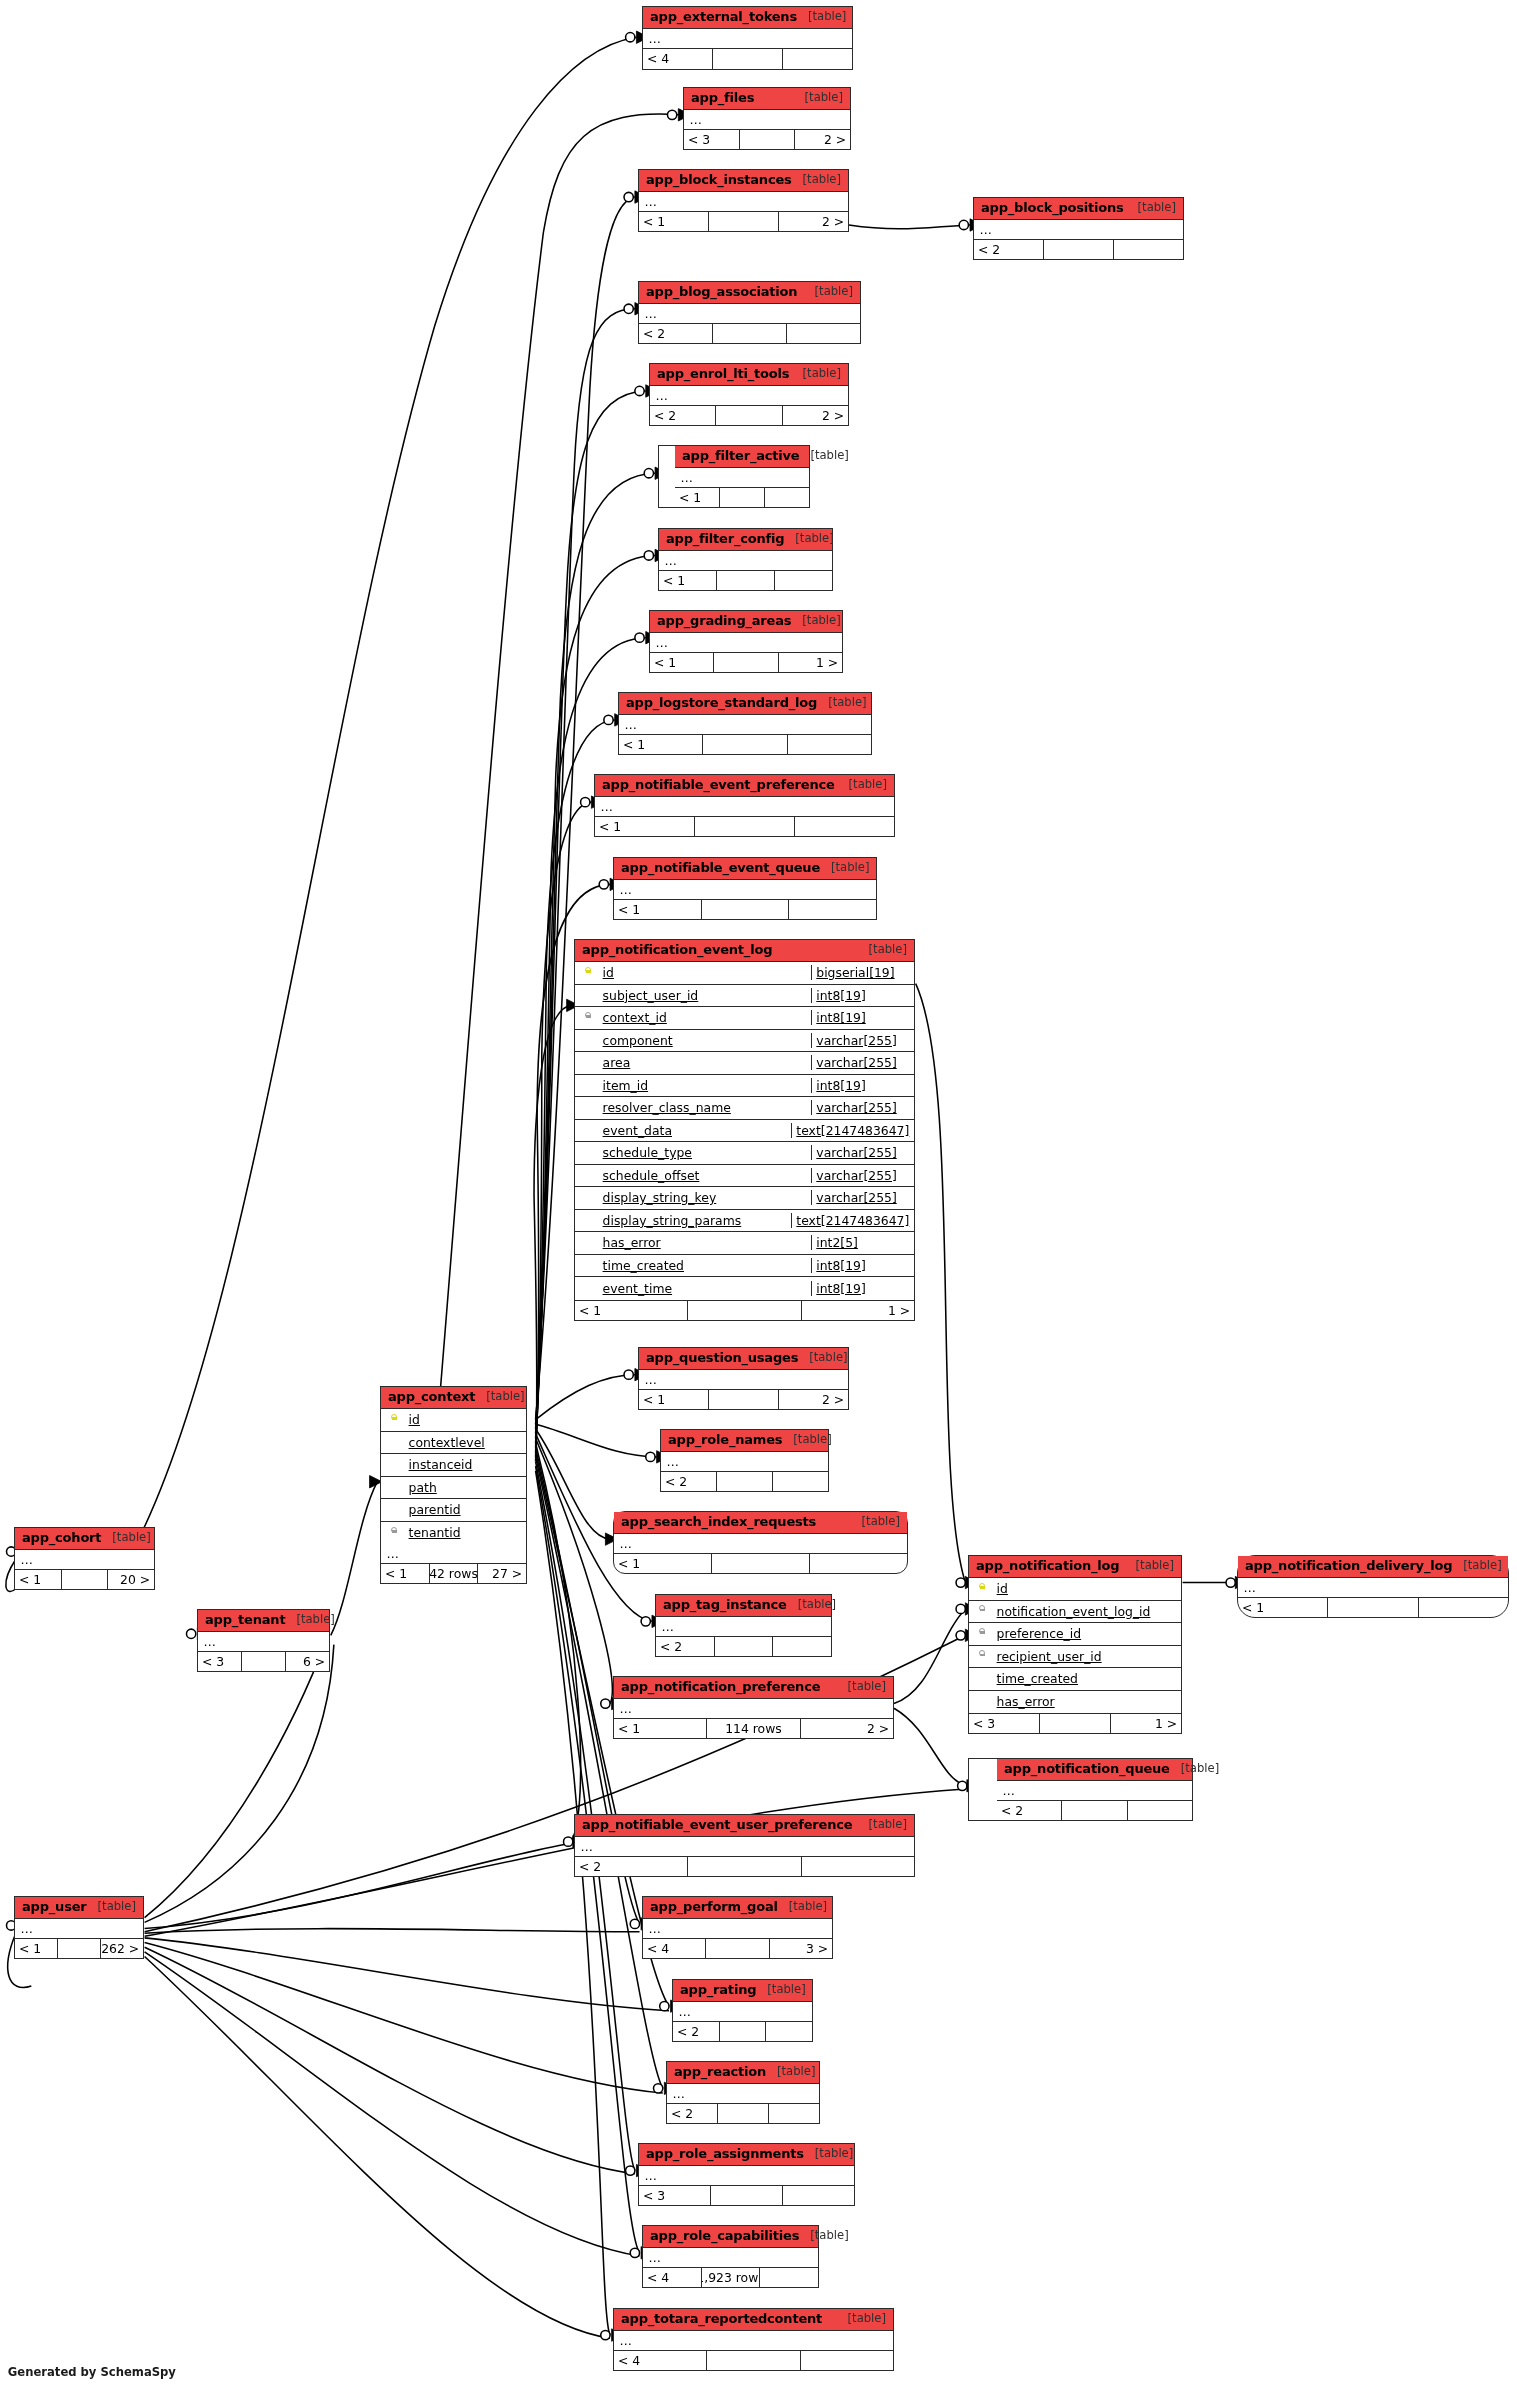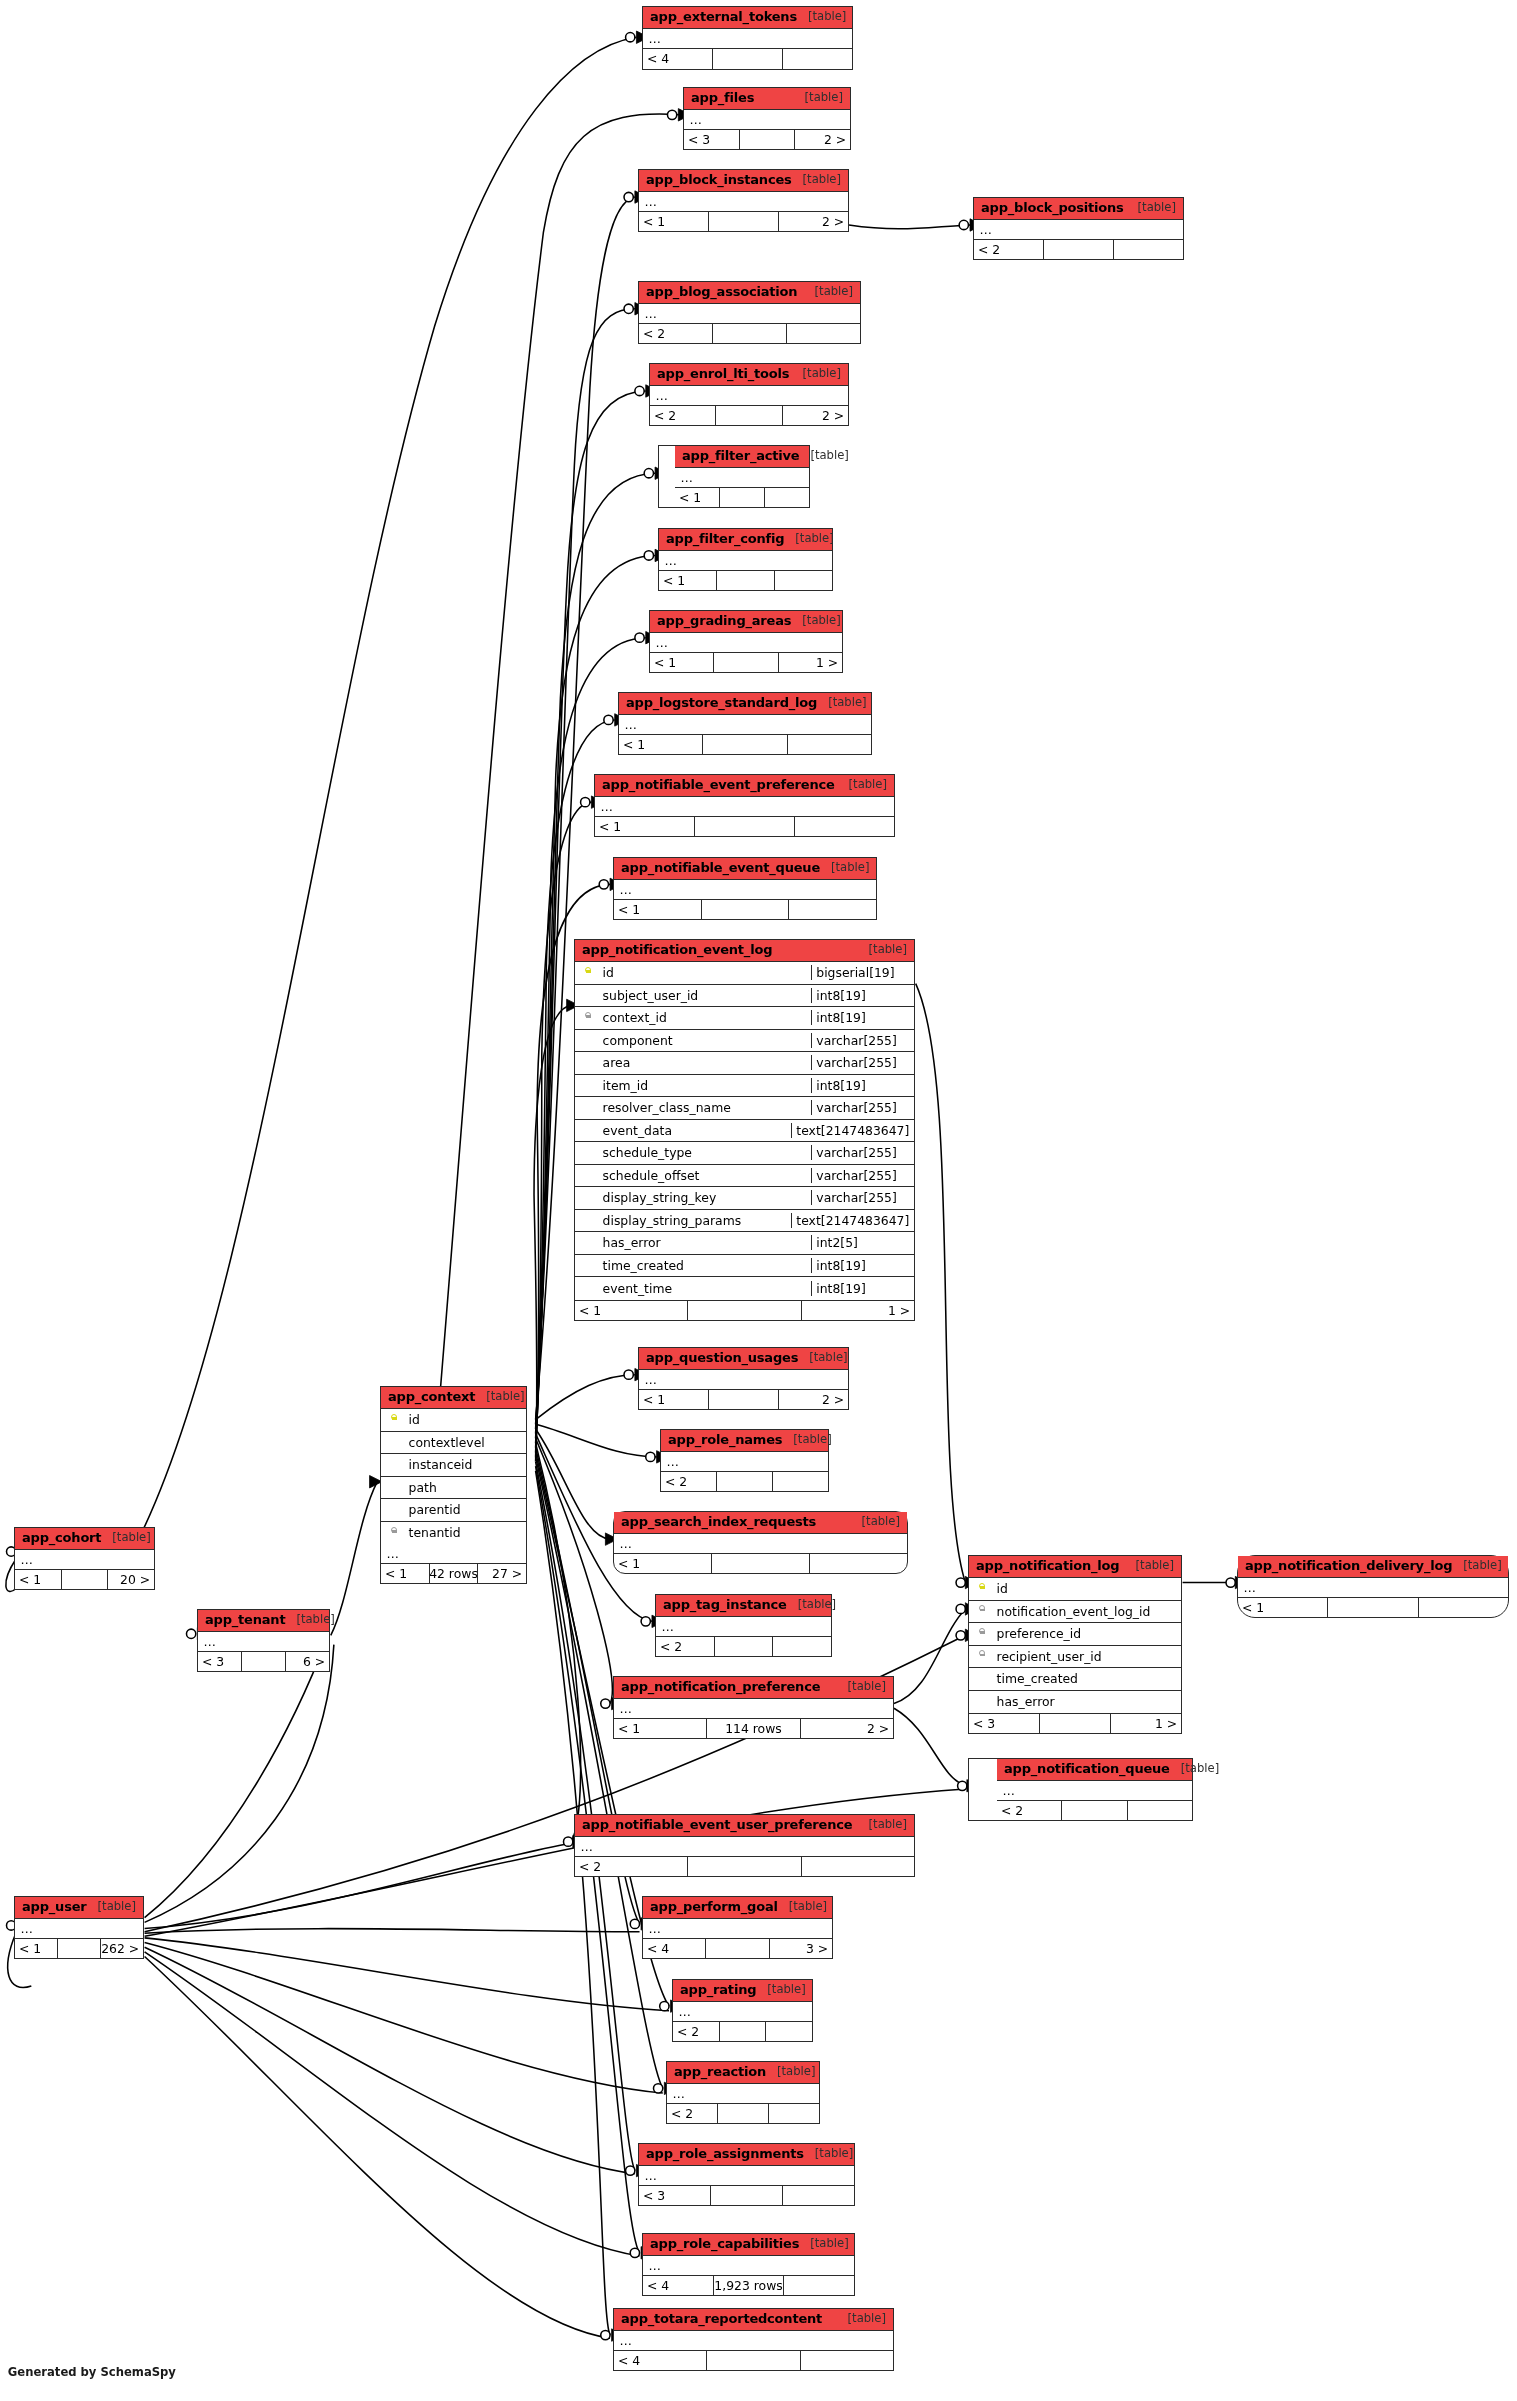--- a/index.html
+++ b/index.html
@@ -13,21 +13,21 @@
 
   .tbl{position:absolute;background:#ffffff;border:1.6px solid #2b2b2b;
        box-sizing:border-box;z-index:5;}
   .tbl .hdr{display:flex;align-items:flex-start;justify-content:space-between;
        background:#ef4444;border-bottom:1.6px solid #2b2b2b;
        padding:2.3px 7px 3.1px 7px;height:22px;box-sizing:border-box;}
   .tbl .hdr .nm{font-weight:bold;font-size:13px;color:#000;white-space:nowrap;letter-spacing:-0.2px;}
   .tbl .hdr .tag{font-size:11.6px;color:#2f2f2f;white-space:nowrap;padding-left:11px;}
   .tbl .rows{display:block;}
   .tbl .row{display:flex;height:22.5px;box-sizing:border-box;
-       border-bottom:0.8px solid #2b2b2b;align-items:center;font-size:12.4px;color:#000;}
+       border-bottom:0.8px solid #2b2b2b;align-items:center;font-size:12.4px;color:#000;text-decoration:underline;}
   .tbl .row:last-child{border-bottom:none;}
   .tbl .row .kcell{width:26px;flex:0 0 26px;display:flex;align-items:center;
        justify-content:center;}
   .tbl .row .cname{flex:1 1 auto;padding-left:1.6px;white-space:nowrap;}
   .tbl .row .ctype{flex:0 0 auto;border-left:0.8px solid #2b2b2b;padding:0 4.7px;
        min-width:93px;white-space:nowrap;}
   .tbl .ell{display:flex;align-items:center;height:20px;padding-left:5.4px;
        font-size:12.4px;color:#000;border-bottom:1.6px solid #2b2b2b;box-sizing:border-box;}
   .tbl .ell.thin{border-bottom:0.8px solid #2b2b2b;}
   .tbl .foot{display:flex;height:19.4px;box-sizing:border-box;font-size:12.4px;color:#000;}
@@ -732,21 +732,21 @@
           <span class="nm">app_role_assignments</span>
           <span class="tag">[table]</span>
         </div>
         <div class="ell">…</div>
         <div class="foot">
           <span class="fc">&lt; 3</span>
           <span class="fc mid"></span>
           <span class="fc right"></span>
         </div>
       </div>
-      <div class="tbl" style="left: 642px; top: 2225px; width: 213px; margin-top: 8px;">
+      <div class="tbl" style="left: 642px; top: 2225px; width: 177px;">
         <div class="hdr">
           <span class="nm">app_role_capabilities</span>
           <span class="tag">[table]</span>
         </div>
         <div class="ell">…</div>
         <div class="foot">
           <span class="fc">&lt; 4</span>
           <span class="fc mid">1,923 rows</span>
           <span class="fc right"></span>
         </div>

